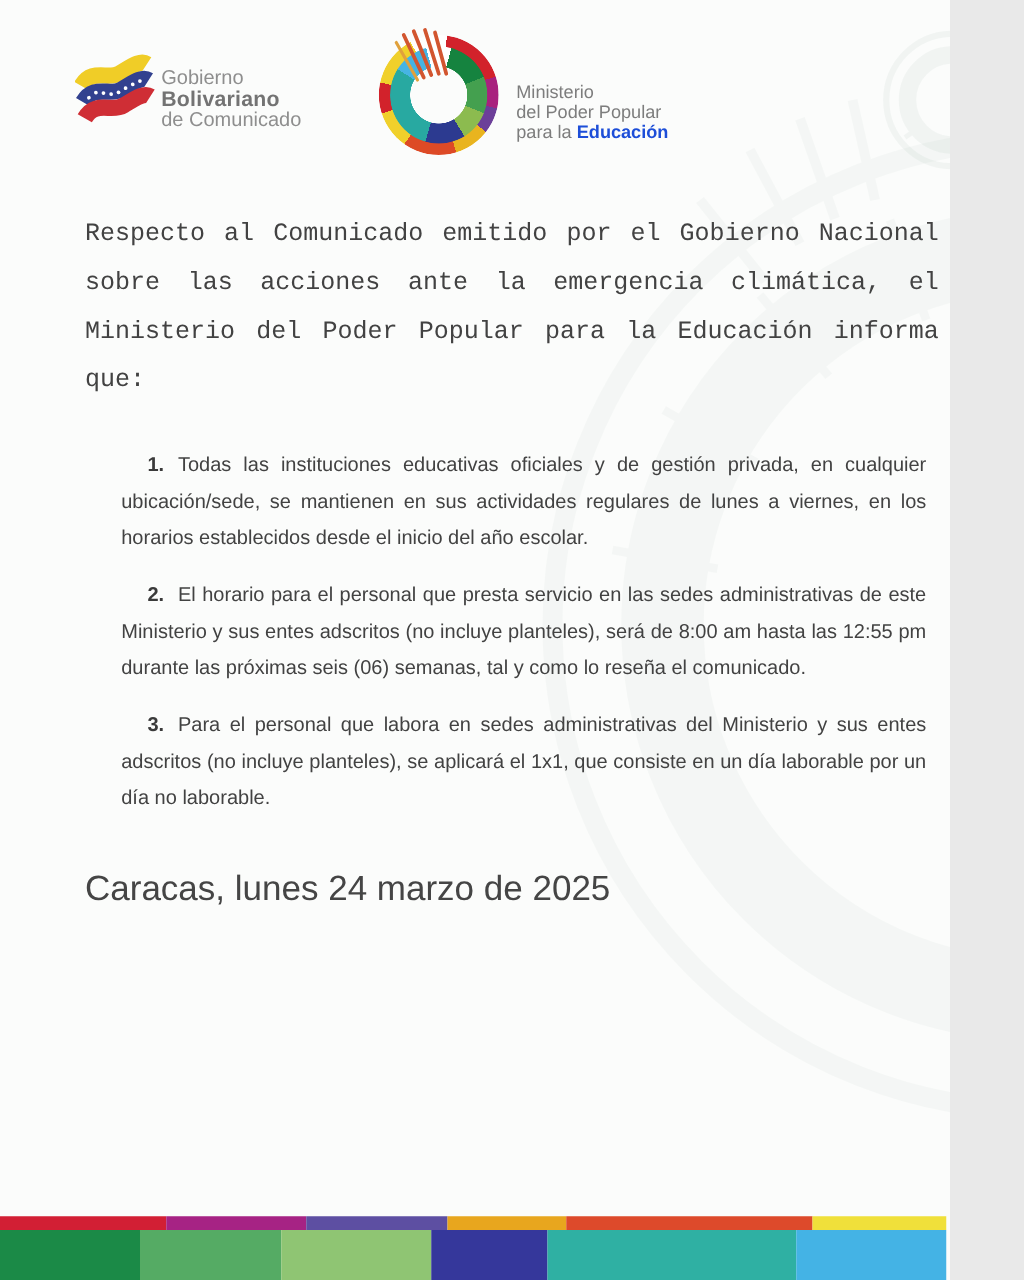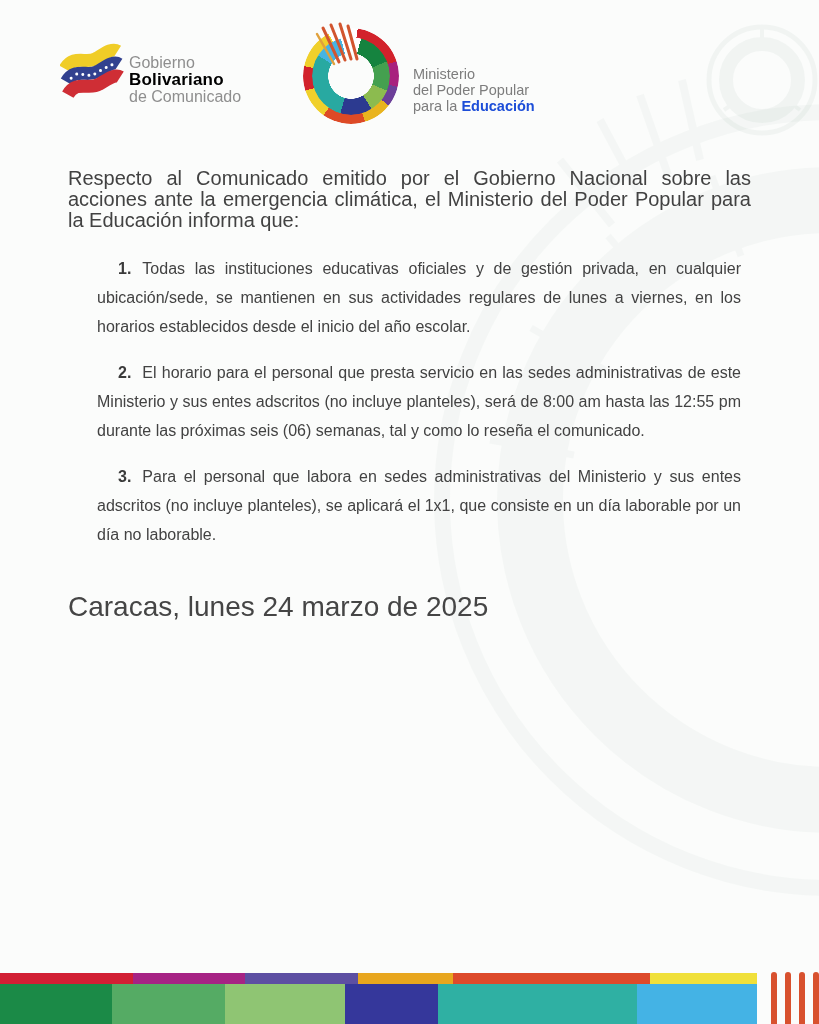--- a/index.html
+++ b/index.html
@@ -1,46 +1,46 @@
 <!DOCTYPE html>
 <html><head>
 <meta charset="utf-8">
 <style>
   html,body{margin:0;padding:0;background:#e9e9e9;}
   .page{
     position:relative;
-    width:819px;height:1024px;
+    width:760px;height:1024px;
     background:#fbfcfb;
     overflow:hidden;
     font-family:"Liberation Sans", sans-serif;
     color:#414141;
   }
   
   .watermark{position:absolute;inset:0;pointer-events:none;}
   
   .gov-logo{position:absolute;left:60px;top:38px;display:flex;align-items:flex-start;}
   .gov-logo svg{display:block;}
   .gov-text{margin-left:5px;padding-top:16px;line-height:17px;font-size:16px;color:#8e8e8e;}
-  .gov-text .bold{font-weight:700;font-size:17px;color:#000000;letter-spacing:.2px;}
+  .gov-text .bold{font-weight:700;font-size:17px;color:#737373;letter-spacing:.2px;}
   .ministry-logo{position:absolute;left:303px;top:28px;display:flex;align-items:center;}
   .ring{position:relative;width:96px;height:96px;}
   .ring-outer{position:absolute;inset:0;border-radius:50%;
     -webkit-mask:radial-gradient(closest-side,transparent 79%,#000 80%);
             mask:radial-gradient(closest-side,transparent 79%,#000 80%);}
   .ring-inner{position:absolute;inset:9px;border-radius:50%;
     -webkit-mask:radial-gradient(closest-side,transparent 58%,#000 59%);
             mask:radial-gradient(closest-side,transparent 58%,#000 59%);}
   .ring-strokes{position:absolute;left:-4px;top:-10px;}
   .ministry-text{margin-left:14px;padding-top:28px;font-size:14.5px;line-height:16px;color:#7d7d7d;}
   .ministry-text .bold{font-weight:700;color:#1d4ed8;}
   
   .main{position:absolute;left:68px;top:168px;width:683px;}
   .title{margin:0 0 46px;text-align:center;font-size:24px;font-weight:700;
          letter-spacing:1px;color:#383838;}
-  .intro{margin:0 0 23px;font-size:20px;line-height:21px;text-align:justify;color:#424242;}
+  .intro{margin:0 0 34px;font-size:20px;line-height:39px;text-align:justify;color:#424242;font-family:Liberation Mono, monospace;}
   .item{margin:0 10px 17px 29px;font-size:16px;line-height:29px;text-align:justify;
         text-indent:21px;color:#424242;}
   .item .num{font-weight:700;color:#3a3a3a;margin-right:11px;}
   .dateline{margin:42px 0 0;font-size:28px;color:#454545;}
   
   .footer{position:absolute;left:0;bottom:0;width:757px;}
   .bar-row{display:flex;width:757px;}
   .bar-row.top{height:11px;}
   .bar-row.bottom{height:40px;}
   .bar-row .seg{height:100%;}

